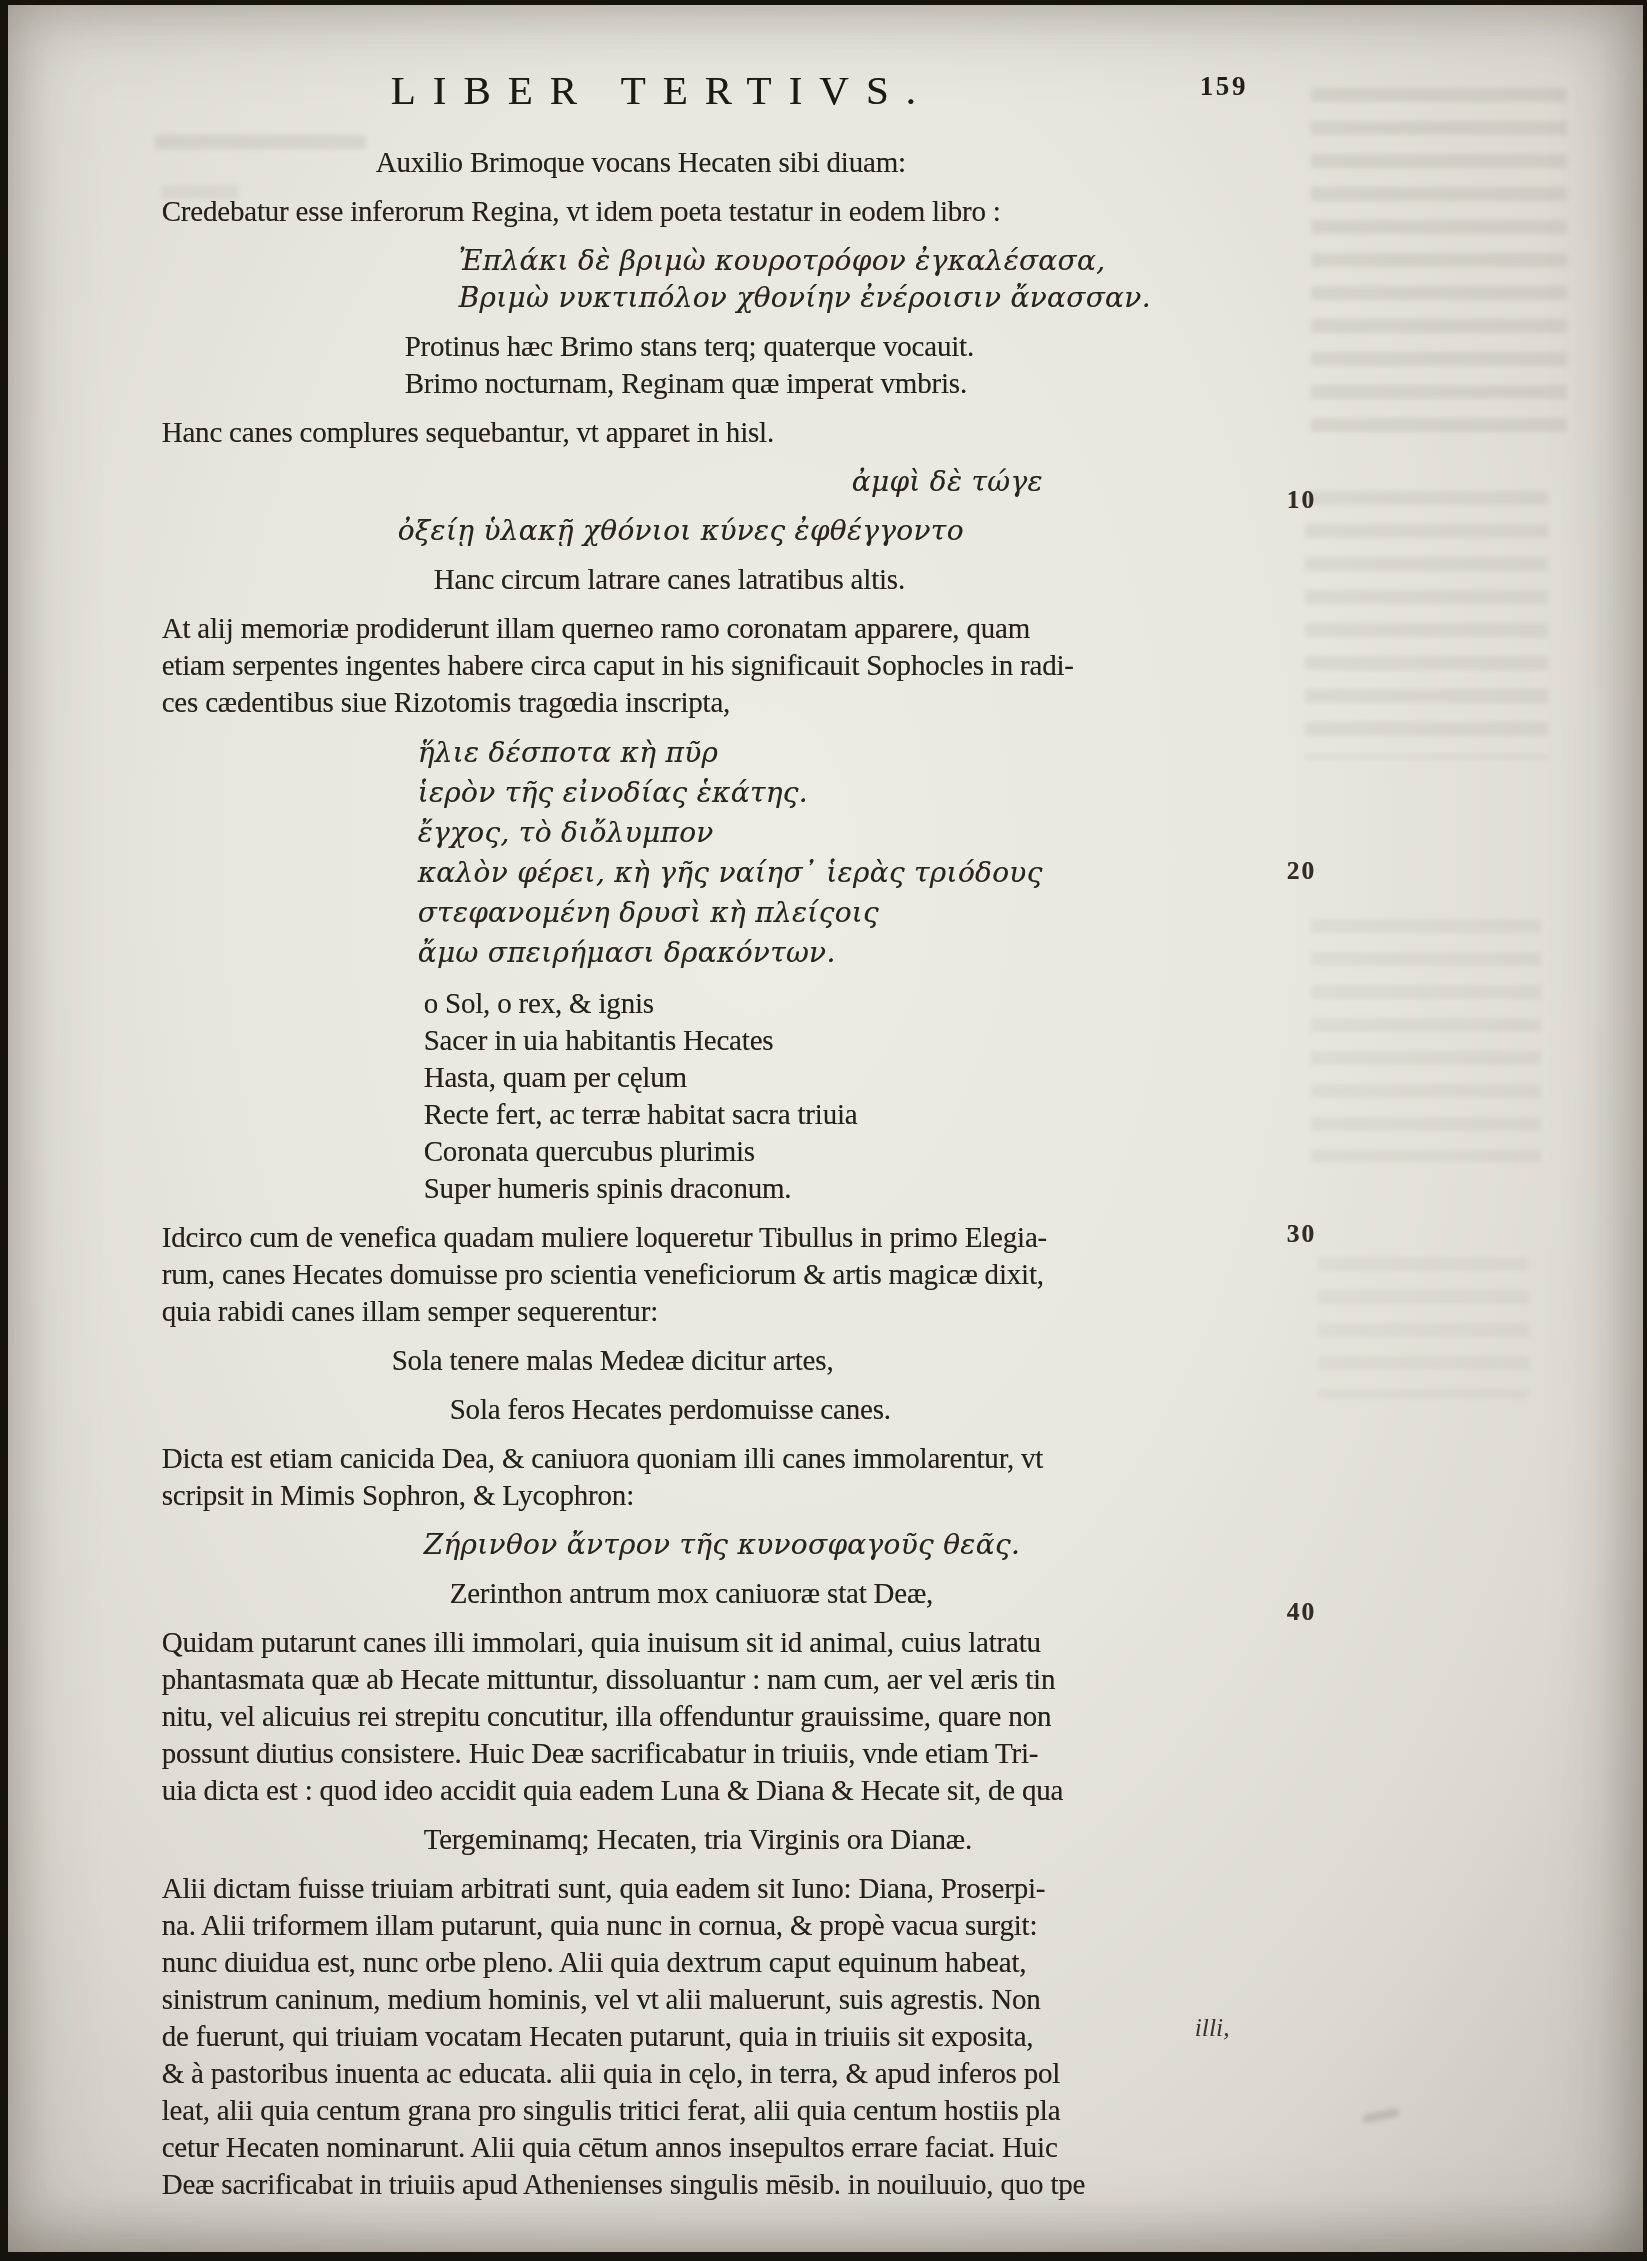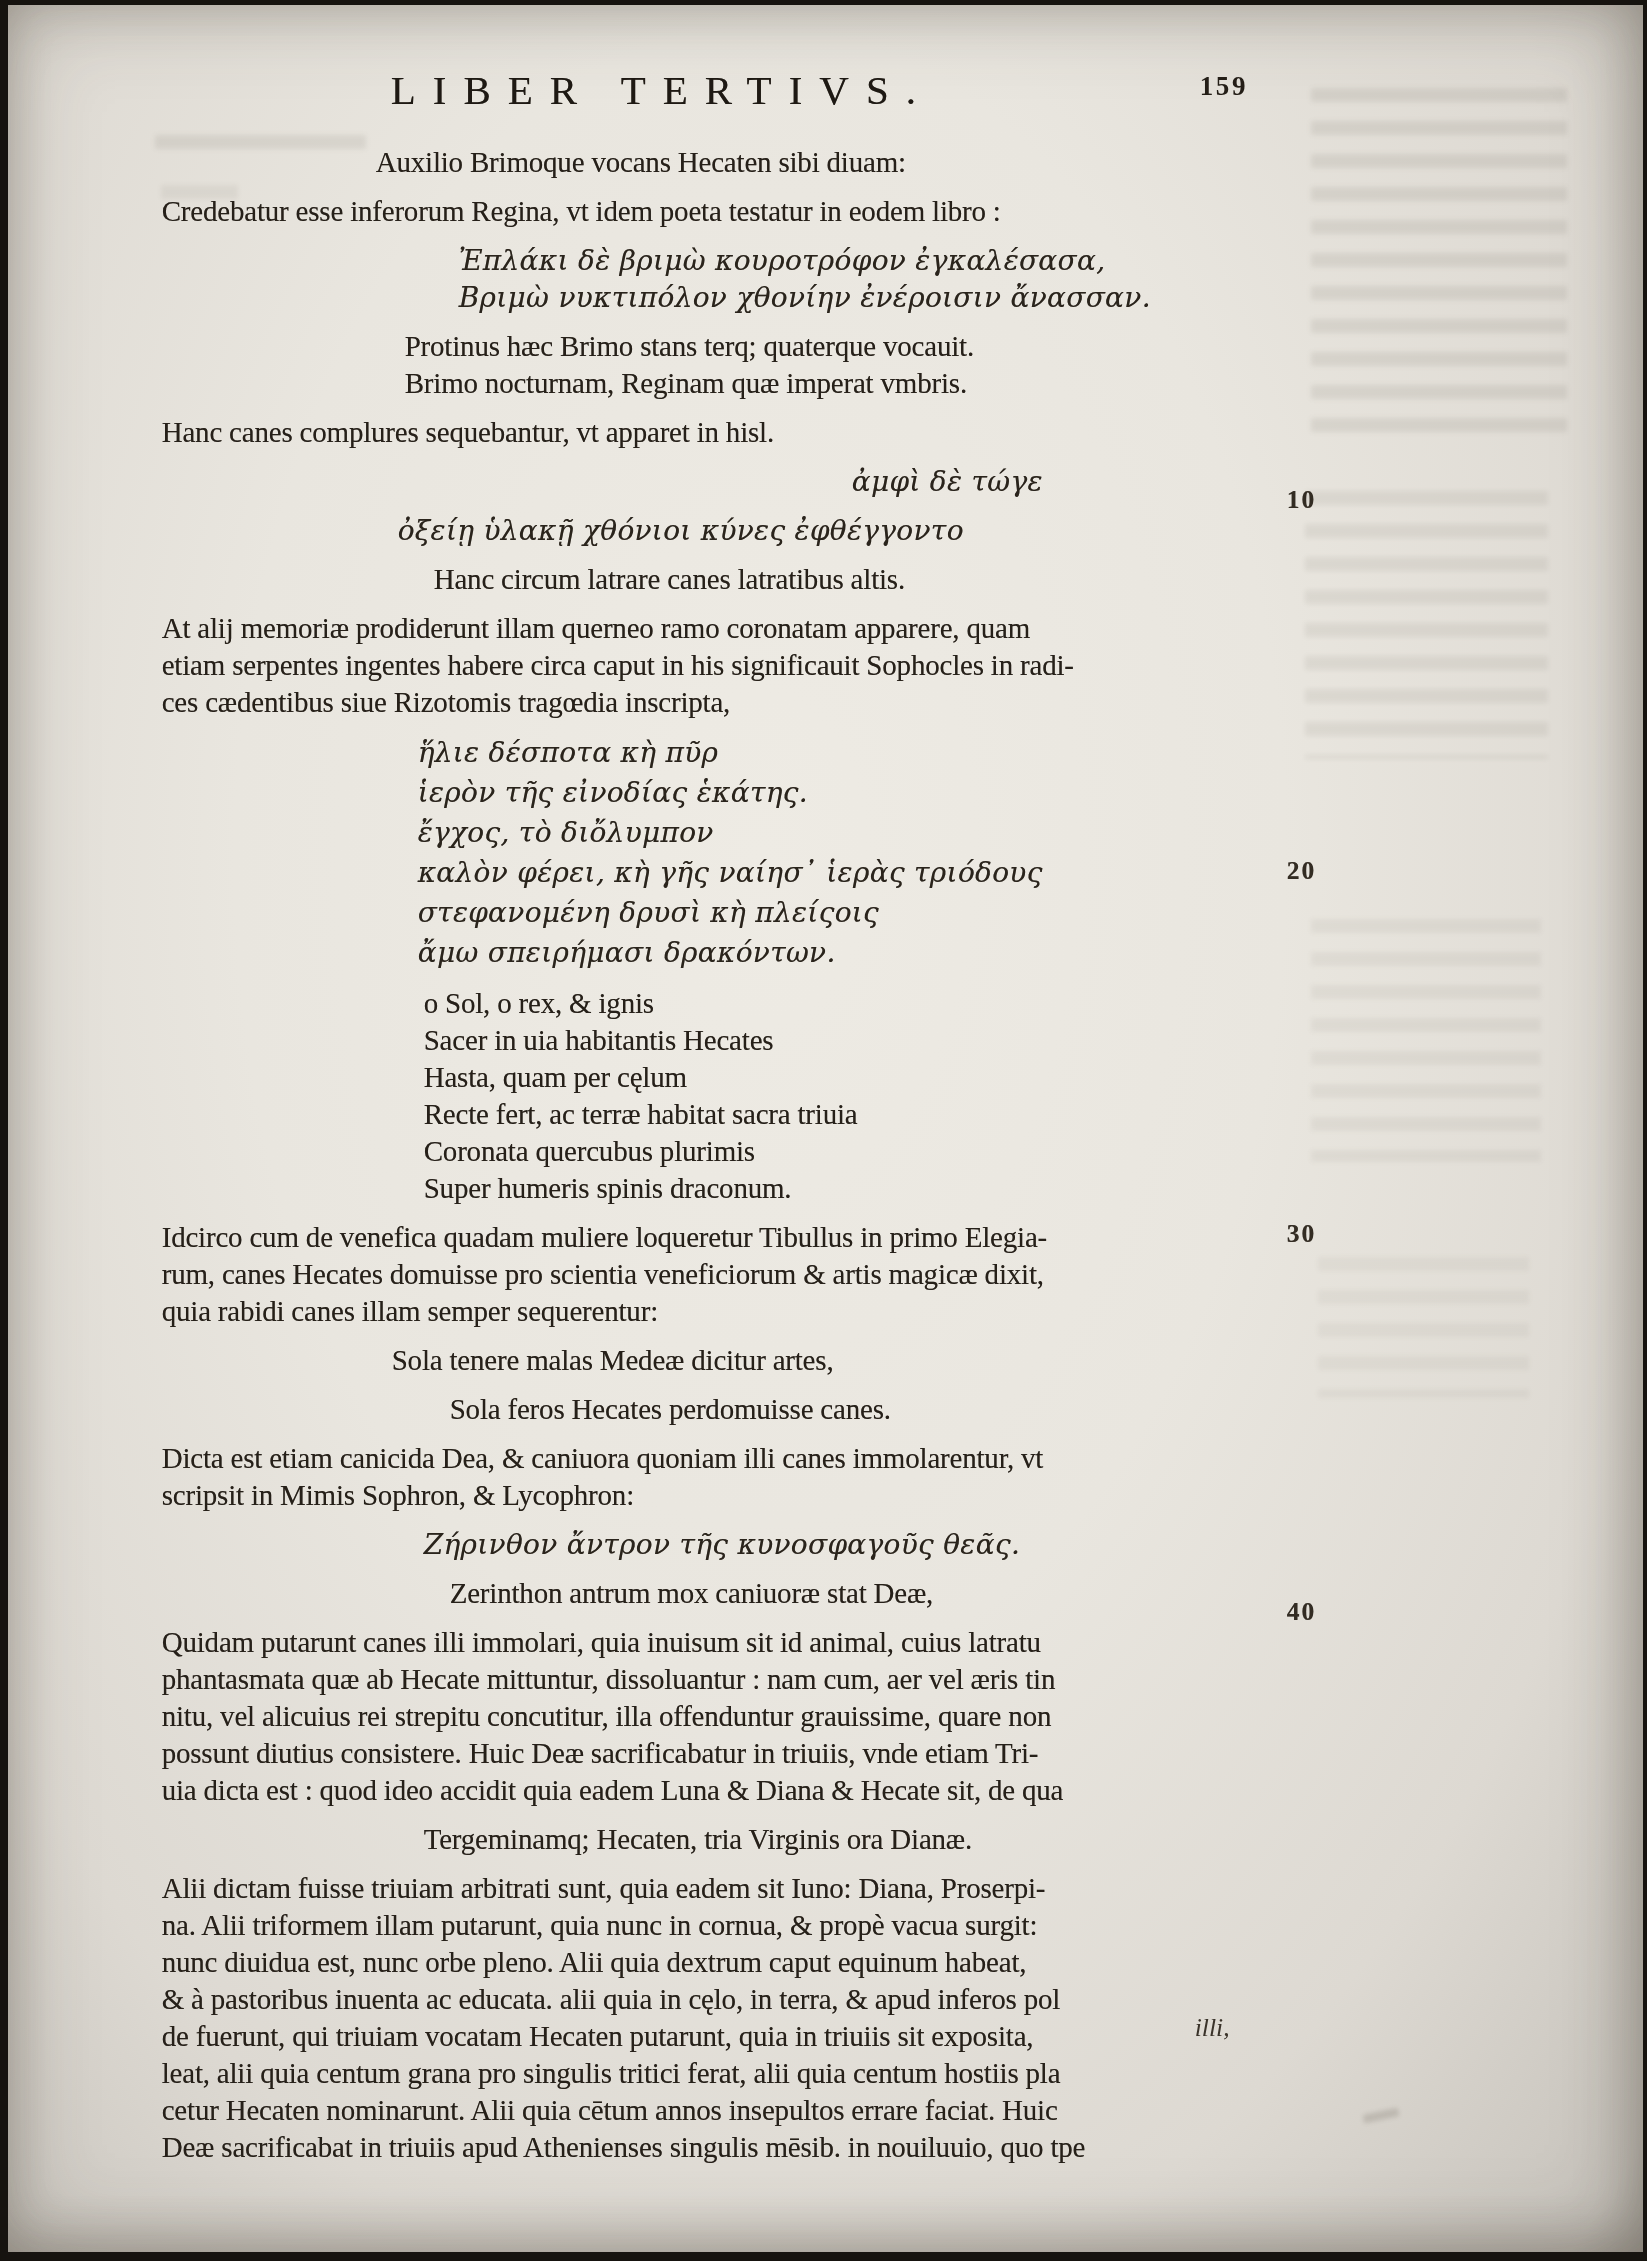--- a/index.html
+++ b/index.html
@@ -163,22 +163,23 @@
         <div class="line">possunt diutius consistere. Huic Deæ sacrificabatur in triuiis, vnde etiam Tri-</div>
         <div class="line">uia dicta est : quod ideo accidit quia eadem Luna &amp; Diana &amp; Hecate sit, de qua</div>
       </div>
       <div class="block lvl4">
         <div class="line">Tergeminamq; Hecaten, tria Virginis ora Dianæ.</div>
       </div>
       <div class="block lvl0">
         <div class="line">Alii dictam fuisse triuiam arbitrati sunt, quia eadem sit Iuno: Diana, Proserpi-</div>
         <div class="line">na. Alii triformem illam putarunt, quia nunc in cornua, &amp; propè vacua surgit:</div>
         <div class="line">nunc diuidua est, nunc orbe pleno. Alii quia dextrum caput equinum habeat,</div>
+        <div class="line">sinistrum caninum, medium hominis, vel vt alii maluerunt, suis agrestis. Non</div>
+        <div class="line">de fuerunt, qui triuiam vocatam  Hecaten putarunt, quia in triuiis sit exposita,</div>
         <div class="line">&amp; à pastoribus inuenta ac educata. alii quia in cęlo, in terra, &amp; apud inferos pol</div>
-        <div class="line">de fuerunt, qui triuiam vocatam  Hecaten putarunt, quia in triuiis sit exposita,</div>
         <div class="line">leat, alii quia centum grana pro singulis tritici ferat, alii quia centum hostiis pla</div>
         <div class="line">cetur Hecaten nominarunt. Alii quia cētum annos insepultos errare faciat. Huic</div>
         <div class="line">Deæ sacrificabat in triuiis apud Athenienses singulis mēsib. in nouiluuio, quo tpe</div>
       </div>
     </div>
 
   <div class="catchword">illi,</div>
 <div class="margin-num" style="top: 480px;">10</div>
     <div class="margin-num" style="top: 851px;">20</div>
     <div class="margin-num" style="top: 1214px;">30</div>

